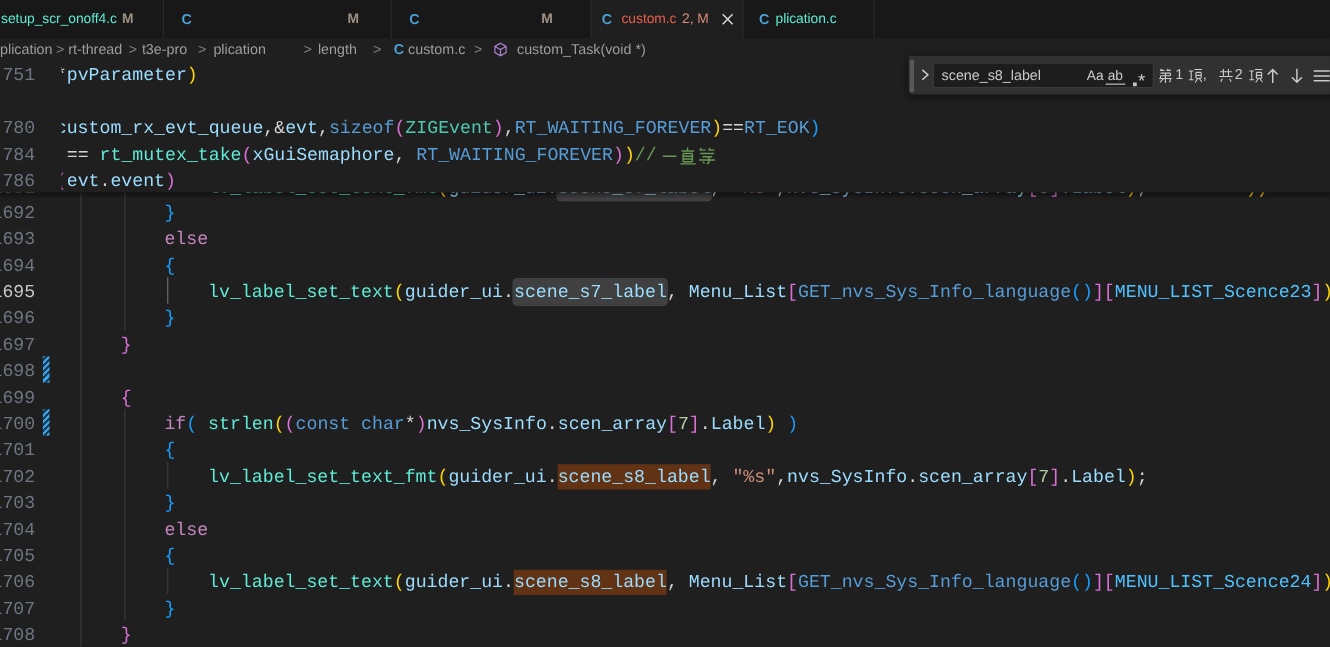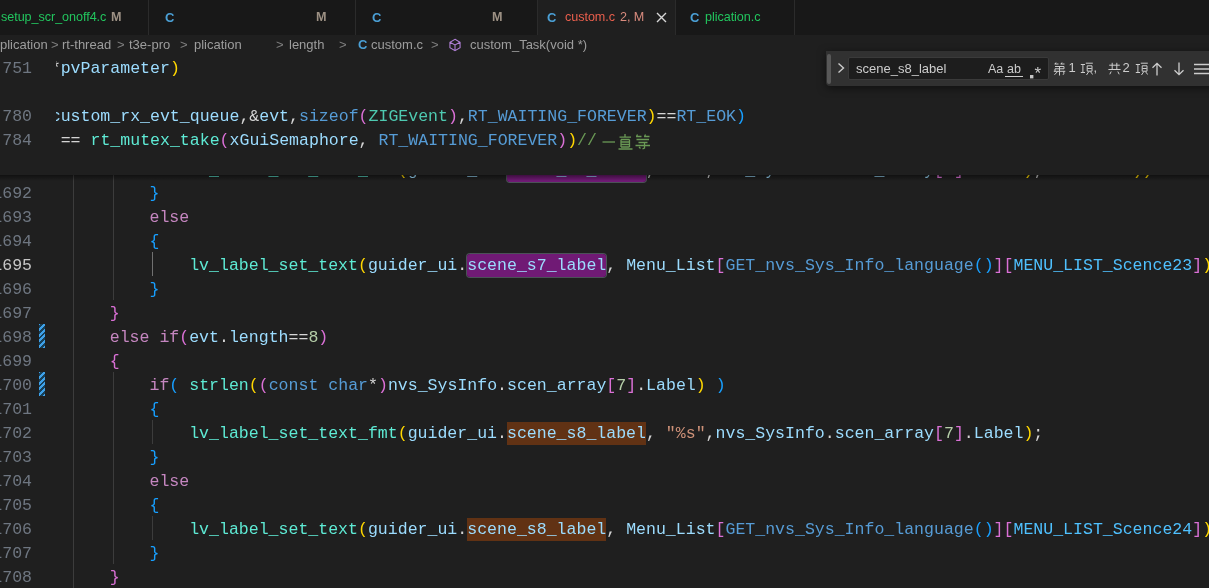--- a/index.html
+++ b/index.html
@@ -1,34 +1,34 @@
 <!DOCTYPE html>
 <html><head><meta charset="utf-8"><style>
 *{margin:0;padding:0;box-sizing:border-box}
 html,body{width:1209px;height:588px;background:#1f1f1f;overflow:hidden;position:relative}
 body{font-family:"Liberation Mono",monospace}
 .abs{position:absolute}
 #tabbar{position:absolute;left:0;top:0;width:1209px;height:35px;background:#181818}
 .tabsep{position:absolute;top:0;width:1px;height:35px;background:#2b2b2b}
-.tablbl{position:absolute;top:0;height:35px;line-height:35px;font-family:"Liberation Sans",sans-serif;font-size:12.6px;letter-spacing:-0.05px;color:#22c55e;white-space:pre}
+.tablbl{position:absolute;top:0;height:35px;line-height:35px;font-family:"Liberation Sans",sans-serif;font-size:12.6px;letter-spacing:-0.05px;color:#5eead4;white-space:pre}
 .cicon{position:absolute;top:0;height:35px;line-height:35px;font-family:"Liberation Sans",sans-serif;font-size:13px;font-weight:bold;color:#4ba0d6}
 .mbadge{color:#9d9184}
 #crumb{position:absolute;left:0;top:35px;width:1209px;height:20px;background:#1f1f1f;font-family:"Liberation Sans",sans-serif;font-size:13px;color:#9d9d9d}
 .ci{position:absolute;top:0;height:20px;line-height:20px;white-space:pre}
 .csep{color:#7f7f7f;font-size:13px}
 .row{position:absolute;left:0;width:1209px;height:24px;line-height:24px;font-size:16.56px;white-space:pre}
 .ln{position:absolute;left:-20px;top:1.5px;width:52px;text-align:right;color:#6e7681}
 .lnb{color:#c6c6c6}
 .ct{position:absolute;left:70px;top:1.5px}
 .sc{position:absolute;left:55.5px;right:0;top:1.5px;height:24px;overflow:hidden}
 .sct{display:inline-block;margin-left:-4.8px}
 .v{color:#9CDCFE}.f{color:#5eead4}.k{color:#C586C0}.b{color:#569CD6}.t{color:#4EC9B0}
 .n{color:#B5CEA8}.s{color:#CE9178}.c{color:#6A9955}.o{color:#d4d4d4}
 .g{color:#FFD700}.q{color:#4FC1FF}.p{color:#DA70D6}.u{color:#179FFF}
-.m7{background:#701a75;box-shadow:0 0 0 1px #4b5157;border-radius:3px;padding:2px 0}
+.m7{background:#404040;box-shadow:0 0 0 1px #4b5157;border-radius:3px;padding:2px 0}
 .m8{background:#613214;padding:2px 0}
 .guide{position:absolute;width:1px;background:#3c3c3c}
 .gbar{position:absolute;left:38.5px;width:6.5px;height:24px;background:repeating-linear-gradient(315deg,#3ea0e8 0 2px,#174058 2px 4px)}
 #sticky{position:absolute;left:0;top:55px;width:1209px;height:120px;background:#1f1f1f}
 .srow{position:absolute;left:0;width:1209px;height:24px;line-height:24px;font-size:16.56px;white-space:pre}
 #stshadow{position:absolute;left:0;top:175px;width:1209px;height:6px;background:linear-gradient(rgba(0,0,0,.45),rgba(0,0,0,0))}
 #findw{position:absolute;left:826px;top:51px;width:403px;height:35px;background:#313131;border-bottom-left-radius:4px;box-shadow:0 2px 8px rgba(0,0,0,.5);font-family:"Liberation Sans",sans-serif}
 #findsash{position:absolute;left:827px;top:54px;width:4px;height:30px;background:#585858;border-radius:2px;z-index:5}
 #findinput{position:absolute;left:22px;top:6px;width:201px;height:23px;background:#1d1d1d;border-radius:2px;border:1px solid #3a3a3a}
 .fi{position:absolute;color:#cccccc}
@@ -44,21 +44,21 @@
 <div class="gbar" style="top:324px"></div>
 <div class="gbar" style="top:372px"></div>
 
 <div class="row" style="top:157px"><span class="ln">1691</span><span class="ct"><span class="o">            </span><span class="f">lv_label_set_text_fmt</span><span class="g">(</span><span class="v">guider_ui</span><span class="o">.</span><span class="v m7">scene_s7_label</span><span class="o">, </span><span class="s">"%s"</span><span class="o">,</span><span class="v">nvs_SysInfo</span><span class="o">.</span><span class="v">scen_array</span><span class="p">[</span><span class="n">6</span><span class="p">]</span><span class="o">.</span><span class="v">Label</span><span class="g">)</span><span class="o">;</span><span class="o">         </span><span class="g">))</span></span></div>
 <div class="row" style="top:180px"><span class="ln">1692</span><span class="ct"><span class="o">        </span><span class="u">}</span></span></div>
 <div class="row" style="top:204px"><span class="ln">1693</span><span class="ct"><span class="o">        </span><span class="k">else</span></span></div>
 <div class="row" style="top:228px"><span class="ln">1694</span><span class="ct"><span class="o">        </span><span class="u">{</span></span></div>
 <div class="row" style="top:252px"><span class="ln lnb">1695</span><span class="ct"><span class="o">            </span><span class="f">lv_label_set_text</span><span class="g">(</span><span class="v">guider_ui</span><span class="o">.</span><span class="v m7">scene_s7_label</span><span class="o">, </span><span class="v">Menu_List</span><span class="p">[</span><span class="b">GET_nvs_Sys_Info_language</span><span class="u">()</span><span class="p">][</span><span class="q">MENU_LIST_Scence23</span><span class="p">]</span><span class="g">)</span></span></div>
 <div class="row" style="top:276px"><span class="ln">1696</span><span class="ct"><span class="o">        </span><span class="u">}</span></span></div>
 <div class="row" style="top:300px"><span class="ln">1697</span><span class="ct"><span class="o">    </span><span class="p">}</span></span></div>
-<div class="row" style="top:324px"><span class="ln">1698</span><span class="ct"><span class="o">    </span><span class="k">else if</span><span class="p">(</span><span class="v">evt</span><span class="o">.</span><span class="v">length</span><span class="o">==</span><span class="n">8</span><span class="p">)</span></span></div>
+<div class="row" style="top:324px"><span class="ln">1698</span></div>
 <div class="row" style="top:348px"><span class="ln">1699</span><span class="ct"><span class="o">    </span><span class="p">{</span></span></div>
 <div class="row" style="top:372px"><span class="ln">1700</span><span class="ct"><span class="o">        </span><span class="k">if</span><span class="u">(</span><span class="o"> </span><span class="f">strlen</span><span class="g">(</span><span class="p">(</span><span class="b">const</span><span class="o"> </span><span class="b">char</span><span class="o">*</span><span class="p">)</span><span class="v">nvs_SysInfo</span><span class="o">.</span><span class="v">scen_array</span><span class="p">[</span><span class="n">7</span><span class="p">]</span><span class="o">.</span><span class="v">Label</span><span class="g">)</span><span class="o"> </span><span class="u">)</span></span></div>
 <div class="row" style="top:396px"><span class="ln">1701</span><span class="ct"><span class="o">        </span><span class="u">{</span></span></div>
 <div class="row" style="top:420px"><span class="ln">1702</span><span class="ct"><span class="o">            </span><span class="f">lv_label_set_text_fmt</span><span class="g">(</span><span class="v">guider_ui</span><span class="o">.</span><span class="v m8">scene_s8_label</span><span class="o">, </span><span class="s">"%s"</span><span class="o">,</span><span class="v">nvs_SysInfo</span><span class="o">.</span><span class="v">scen_array</span><span class="p">[</span><span class="n">7</span><span class="p">]</span><span class="o">.</span><span class="v">Label</span><span class="g">)</span><span class="o">;</span></span></div>
 <div class="row" style="top:444px"><span class="ln">1703</span><span class="ct"><span class="o">        </span><span class="u">}</span></span></div>
 <div class="row" style="top:468px"><span class="ln">1704</span><span class="ct"><span class="o">        </span><span class="k">else</span></span></div>
 <div class="row" style="top:492px"><span class="ln">1705</span><span class="ct"><span class="o">        </span><span class="u">{</span></span></div>
 <div class="row" style="top:516px"><span class="ln">1706</span><span class="ct"><span class="o">            </span><span class="f">lv_label_set_text</span><span class="g">(</span><span class="v">guider_ui</span><span class="o">.</span><span class="v m8">scene_s8_label</span><span class="o">, </span><span class="v">Menu_List</span><span class="p">[</span><span class="b">GET_nvs_Sys_Info_language</span><span class="u">()</span><span class="p">][</span><span class="q">MENU_LIST_Scence24</span><span class="p">]</span><span class="g">)</span></span></div>
 <div class="row" style="top:540px"><span class="ln">1707</span><span class="ct"><span class="o">        </span><span class="u">}</span></span></div>
 <div class="row" style="top:564px"><span class="ln">1708</span><span class="ct"><span class="o">    </span><span class="p">}</span></span></div>
@@ -66,20 +66,21 @@
 <div id="sticky">
 <div class="srow" style="top:0px"><span class="ln">751</span><div class="sc"><span class="sct" style="margin-left:-4.8px"><span class="o">*</span><span class="v">pvParameter</span><span class="g">)</span></span></div></div>
 <div class="srow" style="top:48px"><span class="ln">780</span><div class="sc"><span class="sct" style="margin-left:-4.8px"><span class="v">custom_rx_evt_queue</span><span class="o">,&amp;</span><span class="v">evt</span><span class="o">,</span><span class="b">sizeof</span><span class="p">(</span><span class="t">ZIGEvent</span><span class="p">)</span><span class="o">,</span><span class="b">RT_WAITING_FOREVER</span><span class="g">)</span><span class="o">==</span><span class="b">RT_EOK</span><span class="u">)</span></span></div></div>
 <div class="srow" style="top:72px"><span class="ln">784</span><div class="sc"><span class="sct" style="margin-left:5.2px"><span class="o">== </span><span class="f">rt_mutex_take</span><span class="p">(</span><span class="v">xGuiSemaphore</span><span class="o">, </span><span class="b">RT_WAITING_FOREVER</span><span class="p">)</span><span class="g">)</span><span class="c">//</span></span></div><svg style="position:absolute;left:601px;top:5.5px" width="52" height="17" viewBox="0 0 52 17">
         <g fill="none" stroke="#6A9955" stroke-width="1.3">
           <path d="M1.5 9 H14"></path>
           <path d="M24 1 V4 M18.5 4.2 H30 M20 6.5 H28.5 M20 6.5 V14 M28.5 6.5 V14 M20.5 9 H28 M20.5 11.5 H28 M20 14 H28.5 M17.5 16 H31.5"></path>
           <path d="M35 3.5 H40.5 M36.5 1.5 L35.5 3.5 M43 3.5 H48.5 M44.5 1.5 L43.5 3.5 M35.5 6.5 H48 M37.5 9.5 H46.5 M34.5 12.5 H49 M43.5 9.5 V15 L41.5 16 M38 14 L39.5 15.5"></path>
         </g>
       </svg></div>
+<div class="srow" style="top:96px"><span class="ln">786</span><div class="sc"><span class="sct" style="margin-left:-4.8px"><span class="p">(</span><span class="v">evt</span><span class="o">.</span><span class="v">event</span><span class="p">)</span></span></div></div>
 </div>
 <div id="stshadow"></div>
 
 <div id="tabbar">
 <div class="abs" style="left:537px;top:0;width:138px;height:35px;background:#1f1f1f"></div>
 <div class="tabsep" style="left:148px"></div>
 <div class="tabsep" style="left:355px"></div>
 <div class="tabsep" style="left:537px"></div>
 <div class="tabsep" style="left:675px"></div>
 <div class="tabsep" style="left:794px"></div>

